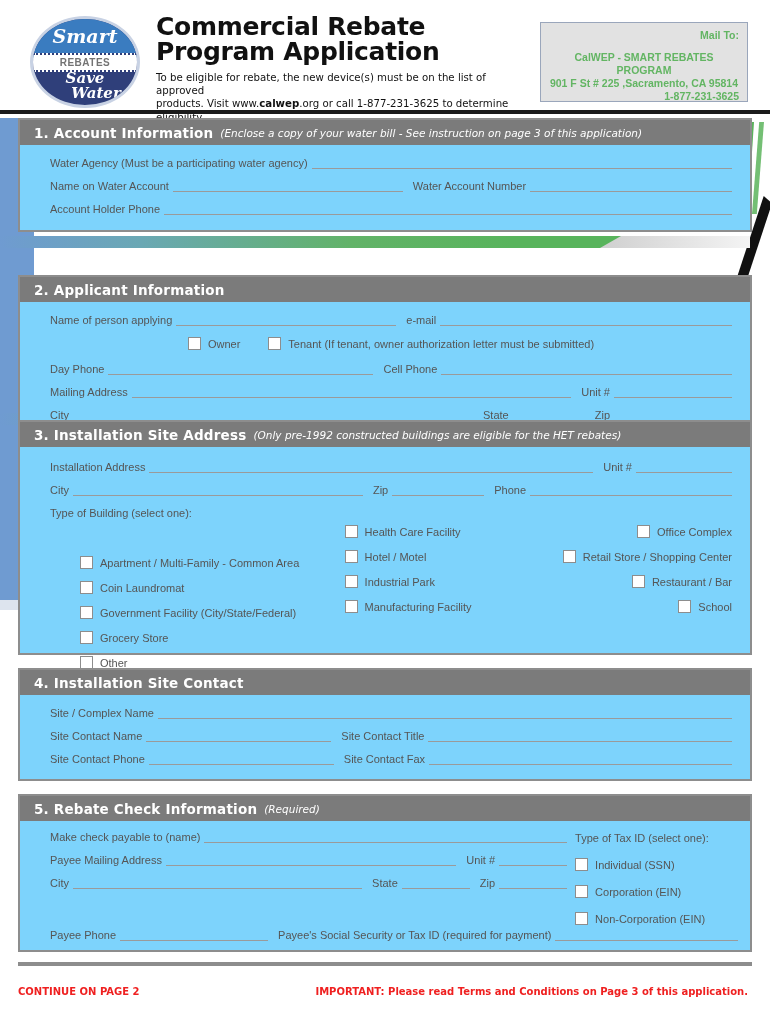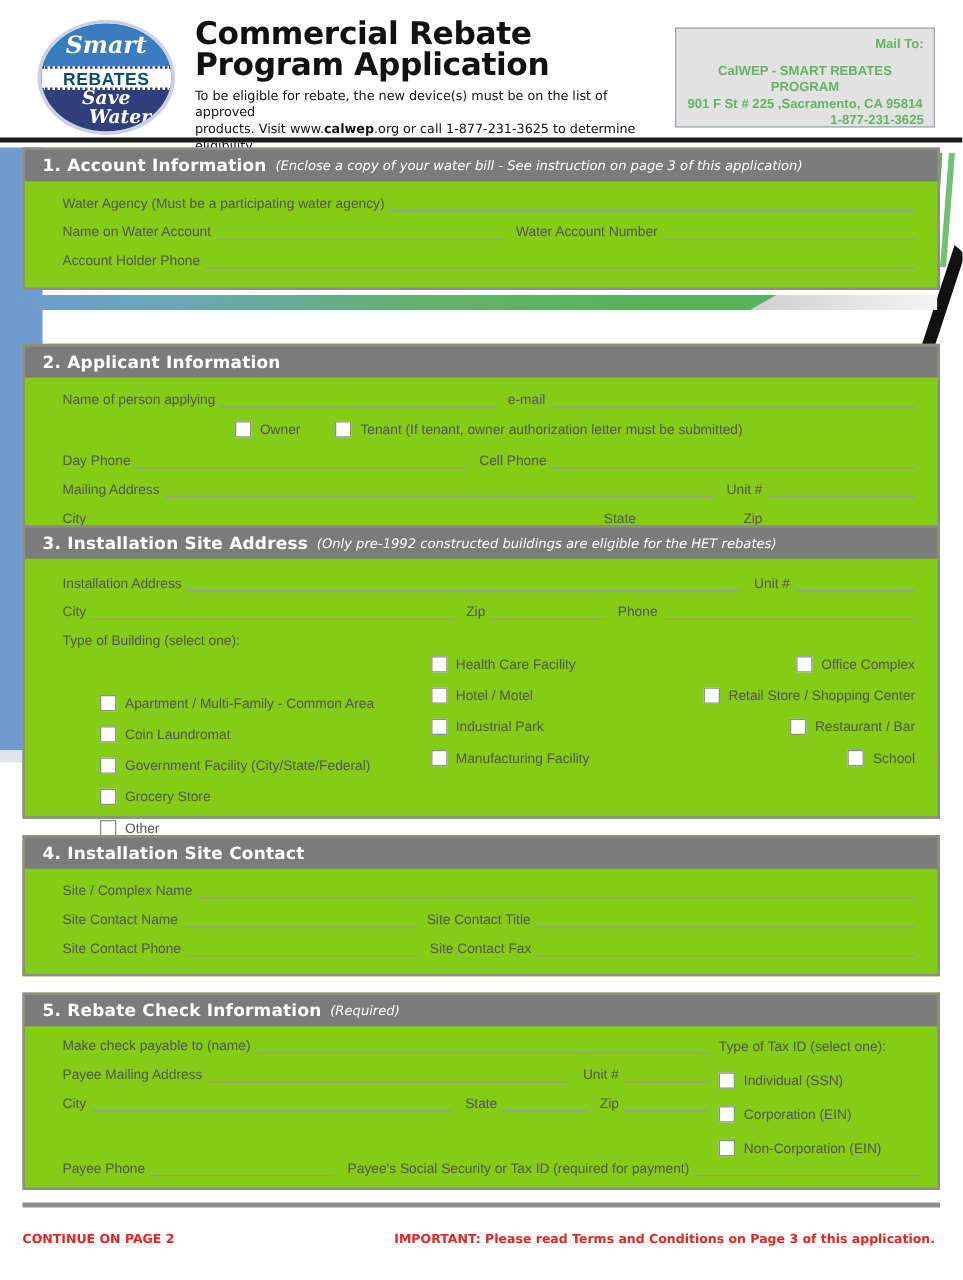--- a/index.html
+++ b/index.html
@@ -61,21 +61,21 @@
   }
   .logo-band {
     position:absolute; left:0; top:40%; width:100%; height:22%;
     background:#ffffff;
     border-top:2px dotted #2f3f7a;
     border-bottom:2px dotted #2f3f7a;
     display:flex; align-items:center; justify-content:center;
   }
   .logo-band span {
     font-family:"Liberation Sans", sans-serif;
-    font-weight:bold; font-size:14px; letter-spacing:0.5px; color:#0c4a6e;
+    font-weight:bold; font-size:10px; letter-spacing:0.5px; color:#737373;
   }
   .logo-smart {
     position:absolute; top:6px; left:0; width:100%; text-align:center;
     font-family:"DejaVu Serif", serif; font-style:italic; font-weight:bold;
     font-size:19px; color:#ffffff;
   }
   .logo-save {
     position:absolute; top:60%; left:0; width:100%; text-align:center;
     font-family:"DejaVu Serif", serif; font-style:italic; font-weight:bold;
     font-size:15px; color:#ffffff; line-height:1.05;
@@ -107,21 +107,21 @@
   .mailto-addr {
     margin-top:10px; color:#63b563; font-size:10.5px; line-height:13px;
     font-weight:bold; text-align:center;
   }
   .mailto-phone { text-align:right; color:#63b563; font-size:10.5px; font-weight:bold; }
   .header-rule {
     position:absolute; left:0; top:110px; width:770px; height:4px; background:#1b1b1b;
   }
 
   
-  .section { position:absolute; border:2px solid #8d8d8d; background:#84cc16; }
+  .section { position:absolute; border:2px solid #8d8d8d; background:#7dd3fc; }
   .sec-head {
     background:#7b7b7b; color:#fff; height:25px;
     display:flex; align-items:center; padding-left:14px;
   }
   .sec-head .num {
     font-family:"DejaVu Sans", sans-serif;
     font-weight:bold; font-size:13.5px; letter-spacing:0.2px;
   }
   .sec-head .note {
     font-style:italic; font-size:10.5px; margin-left:7px; font-weight:normal;

